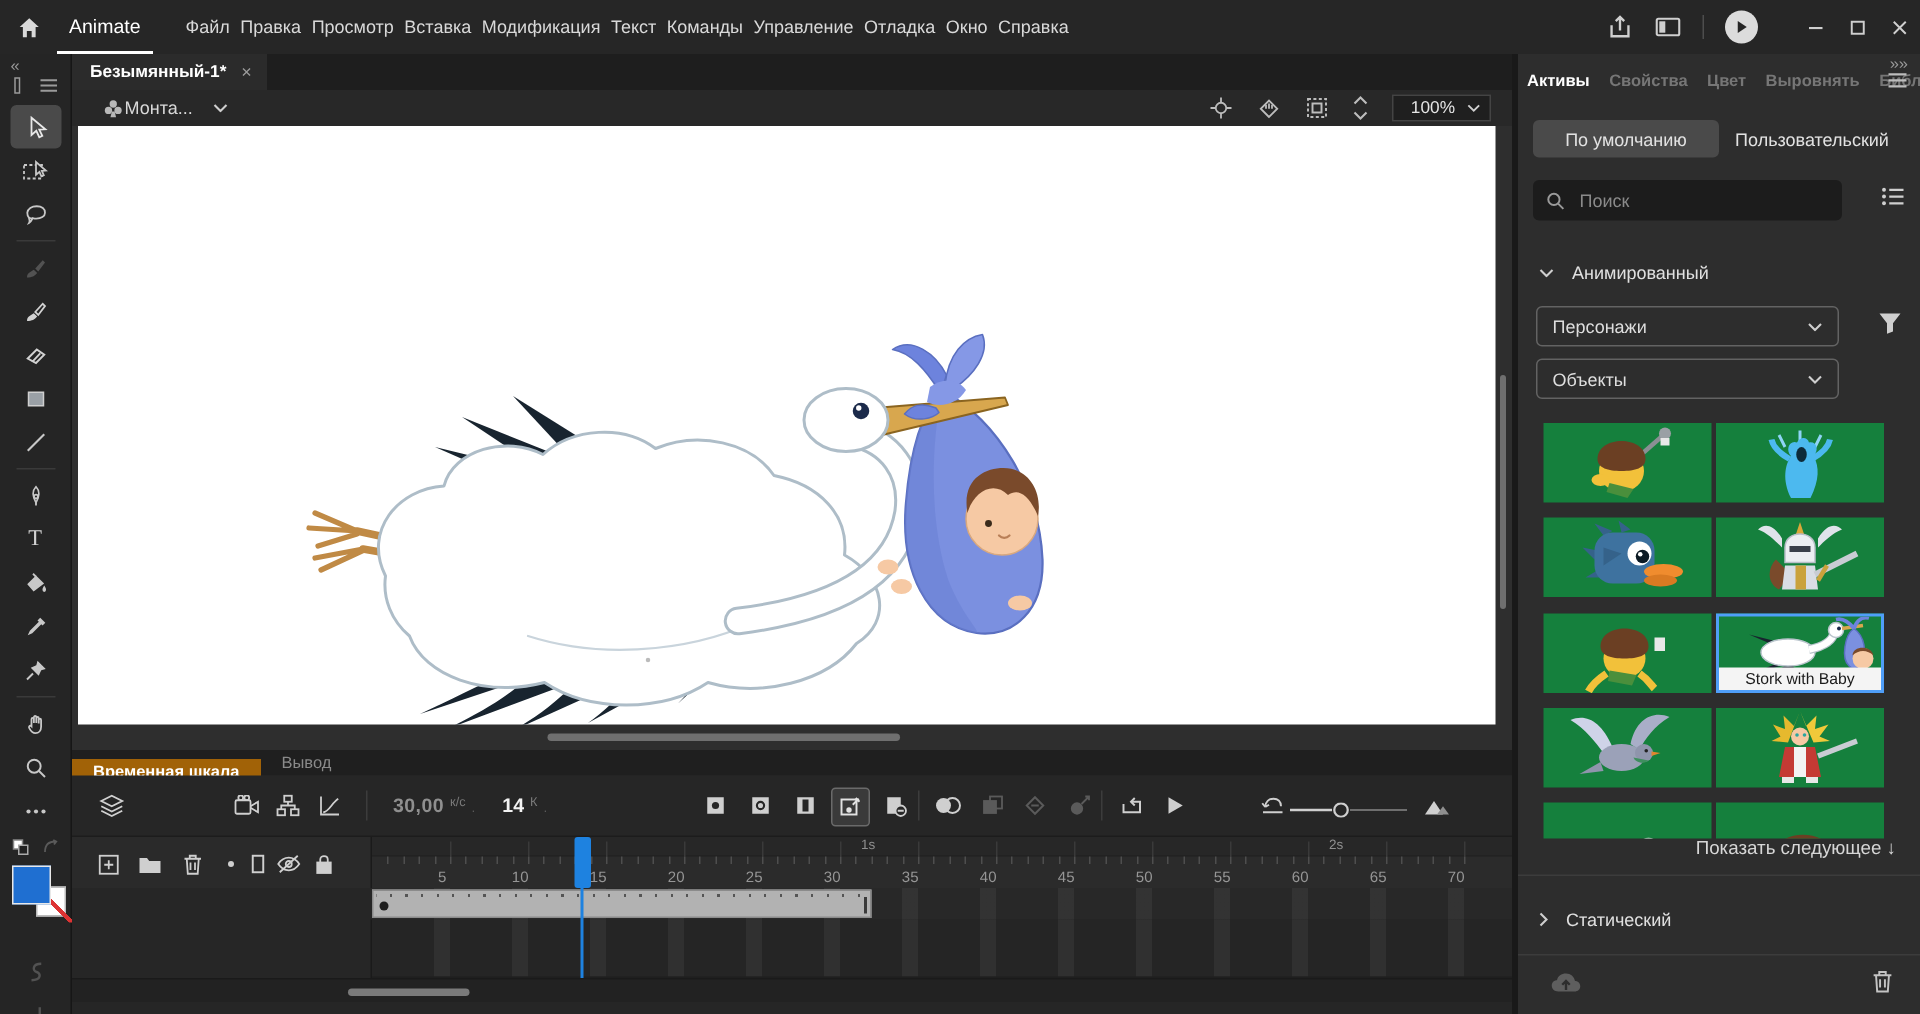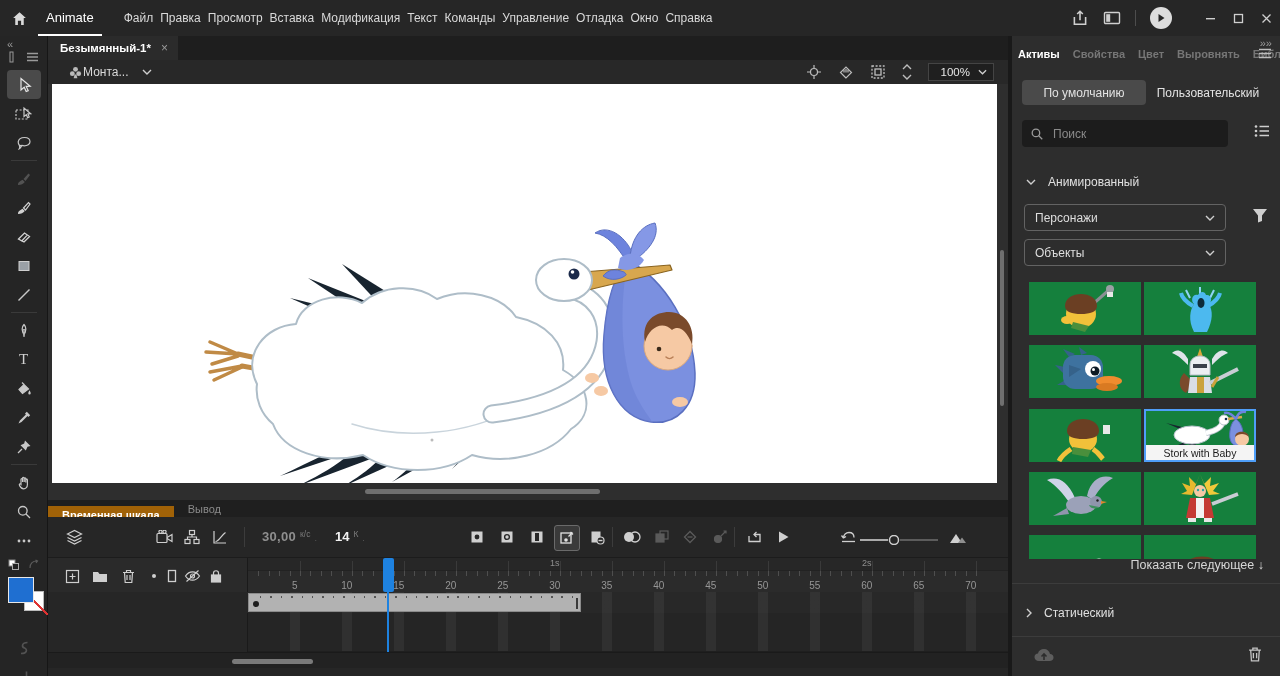--- a/index.html
+++ b/index.html
@@ -64,21 +64,21 @@
   .frame-val{color:#f2f2f2;font-size:13px;font-weight:bold;margin-left:14px;}
   .tl-ruler{left:0;top:58px;width:960px;height:34px;background:#2b2b2b;}
   .tl-layerctl{left:0;top:0;width:200px;height:34px;background:#2a2a2a;border-right:1px solid #1a1a1a;box-sizing:border-box;}
   .lc{position:absolute;top:8px;width:20px;height:20px;display:flex;align-items:center;justify-content:center;}
   .ruler-frames{left:200px;top:0;width:760px;height:34px;overflow:hidden;}
   #ruler-seconds{left:0;top:0;width:760px;height:13px;background:#272727;border-bottom:1px solid #222;box-sizing:border-box;}
   #ruler-ticks{left:0;top:13px;width:760px;height:21px;}
   .tick{position:absolute;top:0;width:1px;height:5px;background:#4e4e4e;}
   .rlabel{position:absolute;bottom:1px;transform:translateX(-50%);color:#969696;font-size:10px;}
   .stick{position:absolute;top:3px;width:1px;height:10px;background:#3a3a3a;}
-  .slabel{position:absolute;top:0;transform:translateX(-50%);color:#8f8f8f;font-size:9px;}
+  .slabel{position:absolute;top:0;transform:translateX(-50%);color:#8f8f8f;font-size:9px;margin-left:24px;}
   #playhead-head{position:absolute;top:0;height:34px;background:rgba(30,130,224,.9);border-radius:2px;}
   .tl-layerrow{left:0;top:92px;width:960px;height:21px;}
   .layer-item{left:0;top:0;width:200px;height:21px;background:#2d6fb4;display:flex;align-items:center;color:#fff;font-size:11px;}
   .layer-chip{width:5px;height:12px;margin-left:28px;border:1px solid #222;}
   .layer-frames{left:200px;top:0;width:760px;height:21px;background:#282828;position:absolute;overflow:hidden;}
   #frame-span{position:absolute;top:1px;height:19px;background:#b2b2b2;border:1px solid #8b8b8b;box-sizing:border-box;}
   .span-dots{position:absolute;left:2px;right:2px;top:2px;height:2px;
      background:repeating-linear-gradient(90deg,transparent 0 8.9px,#555 8.9px 10.4px);}
   .span-key{position:absolute;left:4px;top:7px;width:6px;height:6px;border-radius:50%;background:#1e1e1e;}
   .span-end{position:absolute;right:2px;top:4px;width:2px;height:11px;background:#3a3a3a;}

